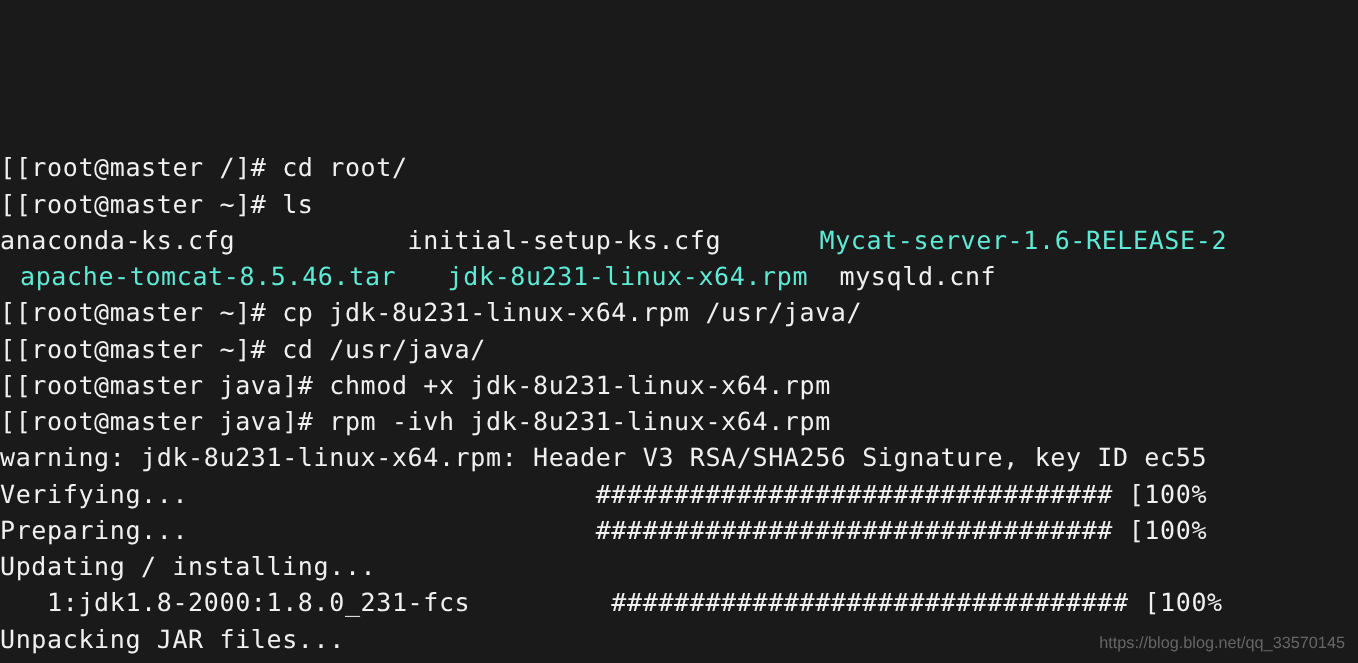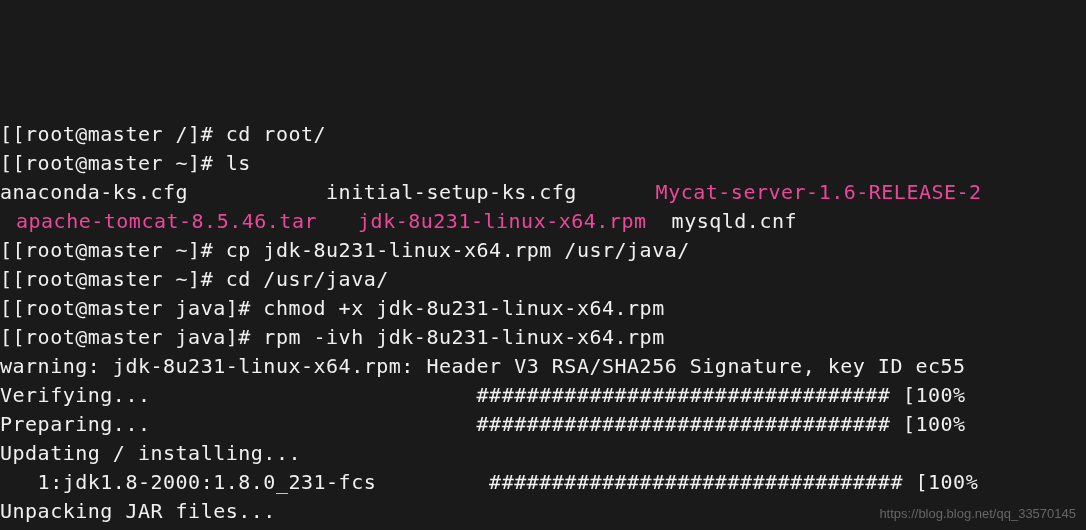--- a/index.html
+++ b/index.html
@@ -18,21 +18,21 @@
       overflow: hidden;
       position: relative;
       padding: 4px 0;
       white-space: pre;
       letter-spacing: 0.5px;
     }
     .line {
       display: block;
     }
     .highlight {
-      color: #ec4899;
+      color: #5eead4;
       padding-left: 16px;
     }
     .watermark {
       position: absolute;
       bottom: 6px;
       right: 10px;
       font-size: 13px;
       color: #666;
       font-family: Arial, sans-serif;
       letter-spacing: 0;

